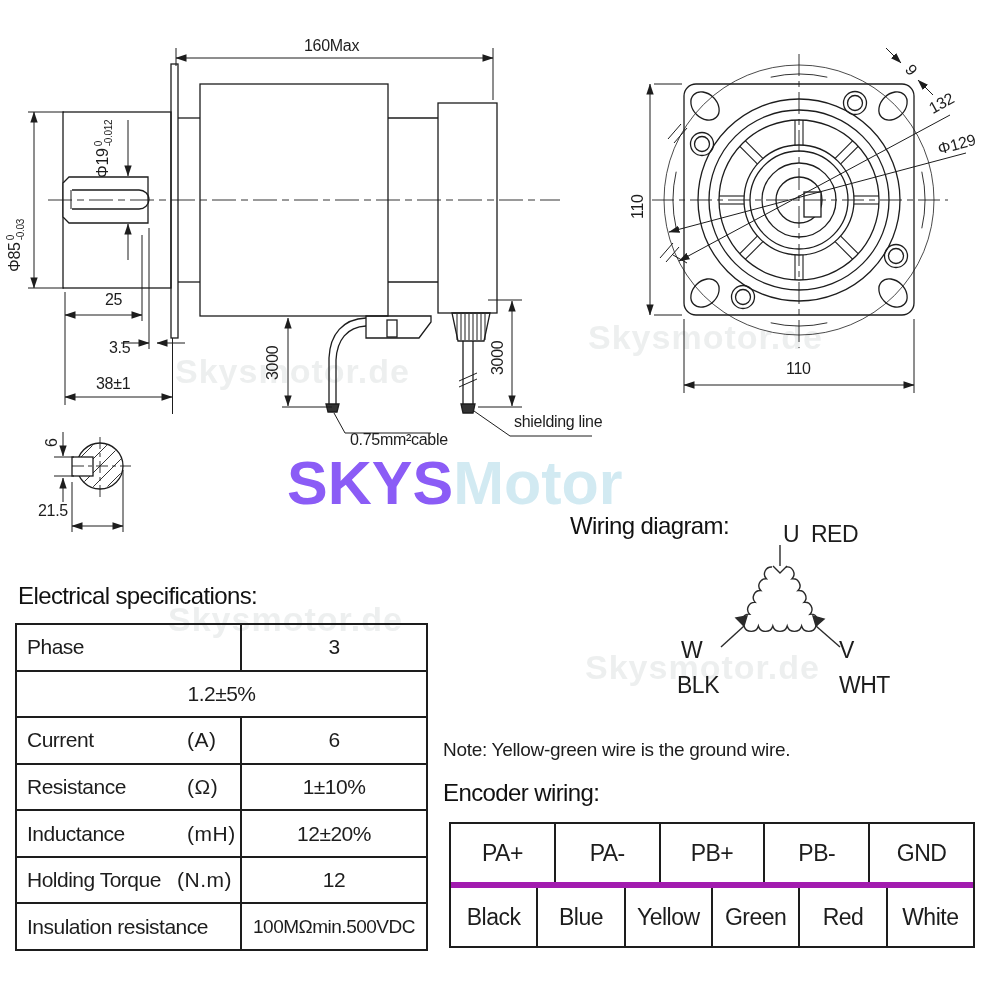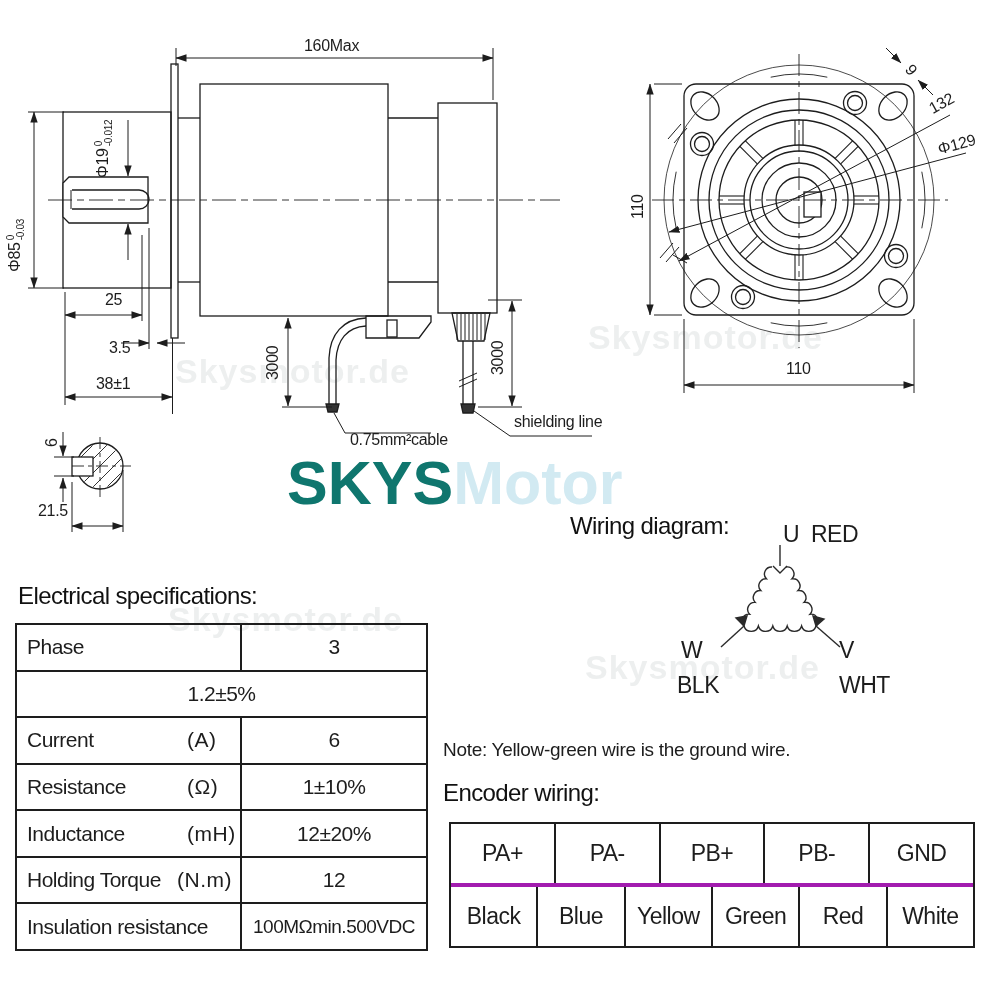--- a/index.html
+++ b/index.html
@@ -7,39 +7,39 @@
           font-family:"Liberation Sans",sans-serif;color:#1d1d1d;}
   svg{position:absolute;left:0;top:0;}
   .t{position:absolute;font-size:16px;letter-spacing:-0.3px;white-space:nowrap;color:#1d1d1d;}
   .rl{position:absolute;transform-origin:0 0;transform:rotate(-90deg);white-space:nowrap;
       font-size:16px;letter-spacing:-0.3px;color:#1d1d1d;}
   .tol{display:inline-flex;flex-direction:column;font-size:10px;line-height:10px;
        vertical-align:middle;margin-left:2px;}
   .ttl{position:absolute;font-size:24px;letter-spacing:-0.6px;white-space:nowrap;color:#111;}
   .wm-big{position:absolute;left:287px;top:448px;font-size:61px;font-weight:bold;
           letter-spacing:0px;white-space:nowrap;}
-  .wm-a{color:#0f766e;} .wm-b{color:#d2eaf2;}
+  .wm-a{color:#8b5cf6;} .wm-b{color:#d2eaf2;}
   .ghost{position:absolute;font-size:34px;font-weight:bold;color:rgba(130,140,145,0.14);
          white-space:nowrap;letter-spacing:1px;}
   
   #spec-table{position:absolute;left:15px;top:623px;width:413px;height:328px;
               border:2.5px solid #1d1d1d;box-sizing:border-box;display:flex;flex-direction:column;}
   .spec-row{flex:1;display:flex;border-top:2px solid #1d1d1d;box-sizing:border-box;}
   .spec-row:first-child{border-top:none;}
   .spec-label{width:225px;border-right:2px solid #1d1d1d;box-sizing:border-box;position:relative;
               display:flex;align-items:center;padding-left:10px;font-size:21px;letter-spacing:-0.5px;}
   .spec-unit{position:absolute;left:170px;letter-spacing:0.5px;}
   .spec-value{flex:1;display:flex;align-items:center;justify-content:center;
               font-size:21px;letter-spacing:-0.5px;}
   .spec-value.small{font-size:19px;}
   
   #enc-table{position:absolute;left:449px;top:822px;width:526px;height:126px;
              border:2.5px solid #1d1d1d;box-sizing:border-box;display:flex;flex-direction:column;}
   .enc-row{flex:1;display:flex;}
-  .enc-row + .enc-row{border-top:4px solid #a21caf;}
+  .enc-row + .enc-row{border-top:6px solid #a21caf;}
   .enc-cell{flex:1;display:flex;align-items:center;justify-content:center;
             border-right:2px solid #1d1d1d;font-size:23px;letter-spacing:-0.5px;box-sizing:border-box;}
   .enc-cell:last-child{border-right:none;}
   .wl{position:absolute;font-size:23px;letter-spacing:-0.5px;white-space:nowrap;}
 </style>
 </head>
 <body>
 
 <div id="canvas">
 

